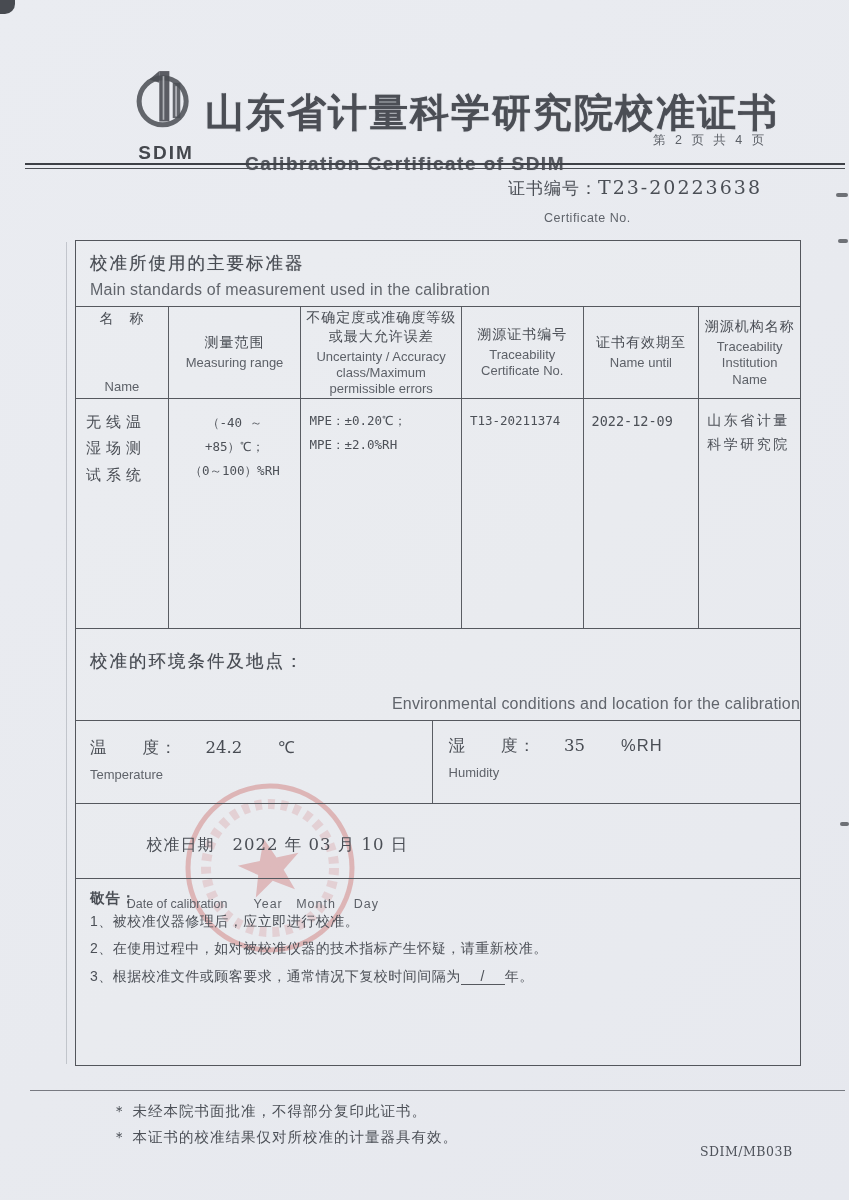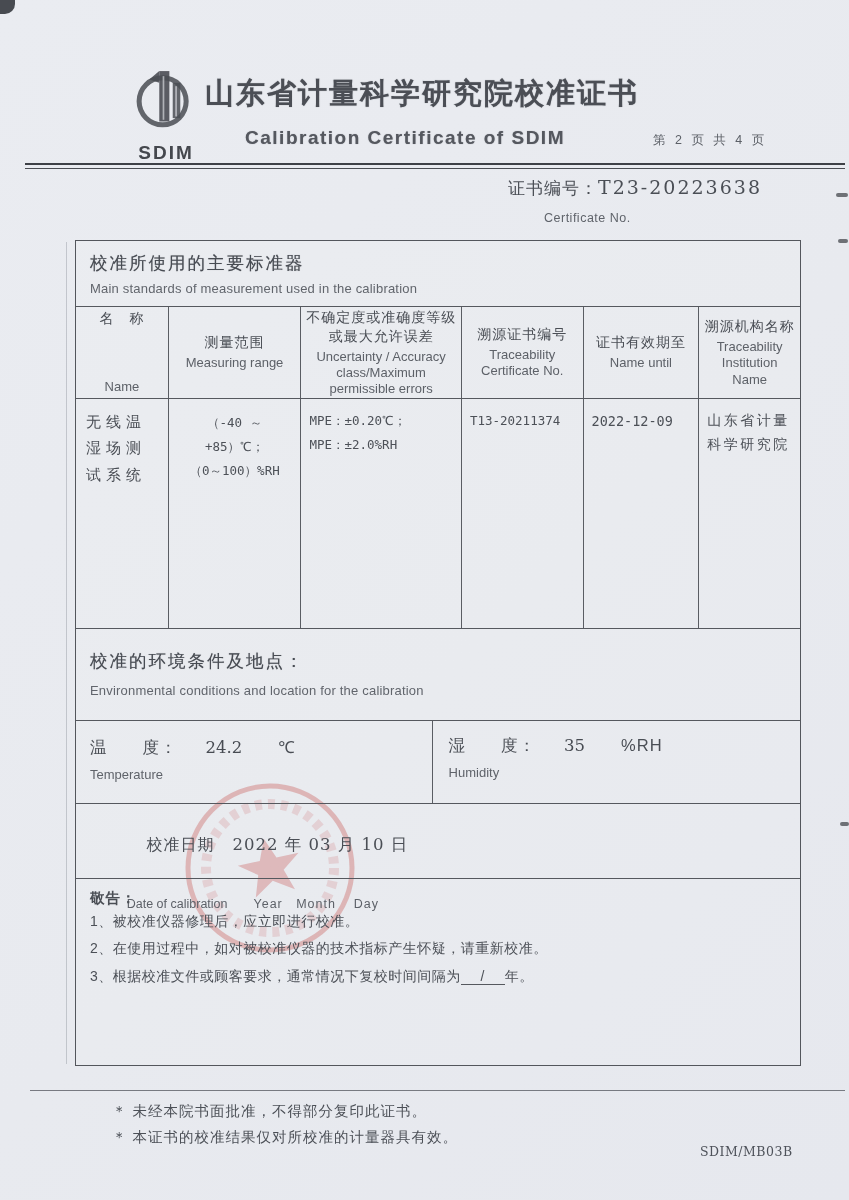--- a/index.html
+++ b/index.html
@@ -20,23 +20,24 @@
   
   .corner-mark { left:0; top:0; width:15px; height:14px; background:#2c2f35; border-bottom-right-radius:10px; opacity:.85; }
   .edge-mark { background:#3a3d43; height:4px; border-radius:2px; opacity:.7; }
 
   
   .logo-box { left:110px; top:66px; width:112px; height:104px; text-align:center; }
   .logo-box svg { display:block; margin:0 auto; }
   .title-block { left:205px; top:74px; width:400px; text-align:center; }
   .title-zh {
     font-family:Liberation Sans, sans-serif;
-    font-size:29px; font-weight:700; letter-spacing:2px; color:#4b4e55;
+    font-size:39px; font-weight:700; letter-spacing:2px; color:#4b4e55;
     text-shadow:0 0 1px rgba(75,78,85,.55);
     white-space:nowrap;
+    margin-top:12px;
   }
   .title-en {
     margin-top:13px; font-size:19px; font-weight:700; letter-spacing:1.5px;
     color:#55585f; text-shadow:0 0 1px rgba(85,88,95,.5);
   }
   .page-info { left:653px; top:132px; font-size:12.5px; letter-spacing:3px; color:#5c6067; }
   .header-rule { left:25px; top:163px; width:820px; height:6px;
     border-top:2.5px solid #3e4147; border-bottom:1px solid #4a4d53; }
 
   .certno-line { left:508px; top:176px; font-size:17px; letter-spacing:1px; color:#4a4e55; }
@@ -48,41 +49,41 @@
     left:75px; top:240px; width:726px; height:826px;
     border:1.6px solid #53565c;
     background:rgba(255,255,255,.06);
   }
   .box-shadow-line { left:66px; top:242px; width:1px; height:822px; background:rgba(95,100,110,.28); }
 
   .sec { border-bottom:1px solid #55585e; position:relative; }
   .sec:last-child { border-bottom:none; }
 
   .sec-title-zh { font-size:17.5px; letter-spacing:2px; color:#484c53; text-shadow:0 0 .7px rgba(72,76,83,.5); }
-  .sec-title-en { font-size:13px; color:#61656c; margin-top:6px; letter-spacing:.2px; }
+  .sec-title-en { font-size:16px; color:#61656c; margin-top:6px; letter-spacing:.2px; }
 
   .secA { height:66px; padding:10px 0 0 14px; }
 
   
   .tbl-header { display:flex; height:92px; border-bottom:1px solid #55585e; }
   .tbl-data   { display:flex; height:230px; }
   .col { border-right:1px solid #5a5d63; height:100%; }
   .col:last-child { border-right:none; }
   .c1{width:93px;gap:48px;} .c2{width:133px;} .c3{width:161px;} .c4{width:122px;} .c5{width:116px;} .c6{width:101px;}
   .hcell { display:flex; flex-direction:column; justify-content:center; align-items:center; text-align:center; padding:2px 4px; }
   .hcell .zh { font-size:14px; letter-spacing:1px; color:#4a4e55; line-height:1.35; }
   .hcell .en { font-size:13px; color:#5d6168; line-height:1.25; margin-top:3px; }
   .dcell { padding:10px 8px; font-size:13px; color:#4c5057; }
   .dcell.name { font-size:15px; letter-spacing:5px; line-height:1.75; padding:10px 14px 10px 10px; color:#494d54; }
   .mono { font-family:"DejaVu Sans Mono","Liberation Mono",monospace; font-size:12.5px; line-height:1.9; }
   .dcell.range { text-align:center; padding-top:12px; }
   .dcell.inst { font-size:14px; letter-spacing:2.5px; line-height:1.7; }
 
   .secC { height:92px; padding:20px 0 0 14px; }
-  .secC .sec-title-en { margin-top:10px; }
+  .secC .sec-title-en { margin-top:22px;text-align:right; }
 
   .split { display:flex;gap:40px; }
   .cellL { width:335px; padding:14px 0 0 14px; }
   .cellR { width:391px; border-left:1px solid #5a5d63; padding:14px 0 0 16px; }
   .rowD { height:83px; }
   .rowE { height:70px; }
   .rowE .cellL, .rowE .cellR { padding-top:10px; }
   .rowF { height:75px; display:flex; }
   .rowF .half { padding:12px 0 0 14px; }
   .rowF .half.l { width:335px; }

